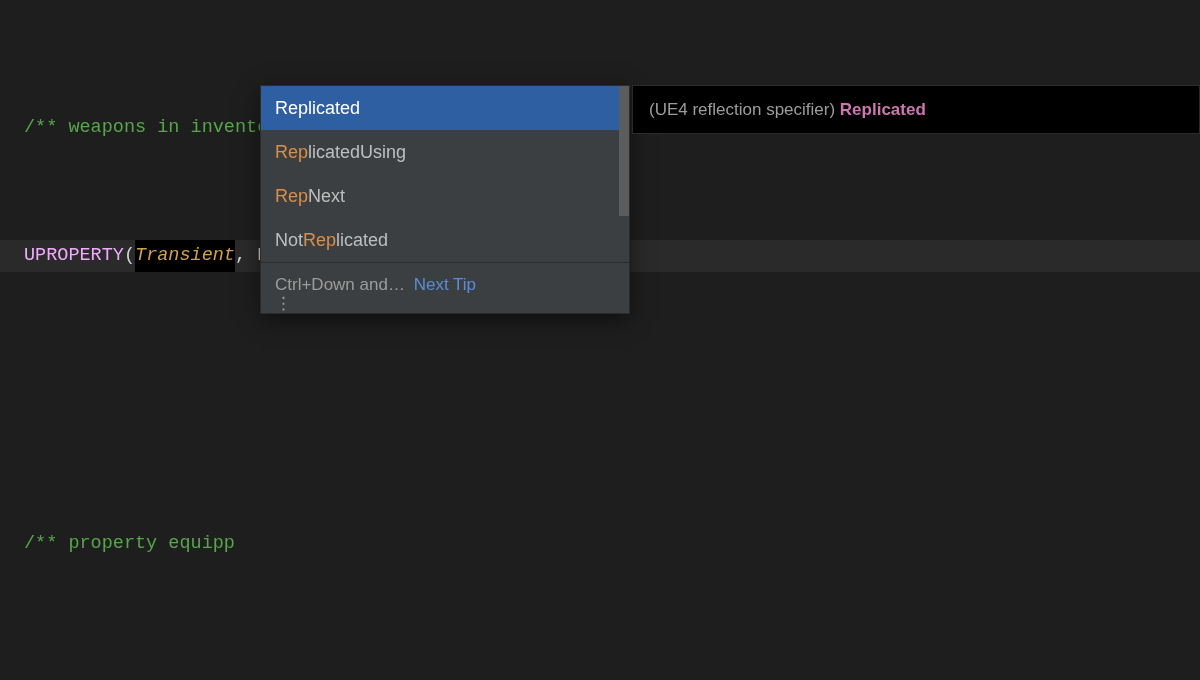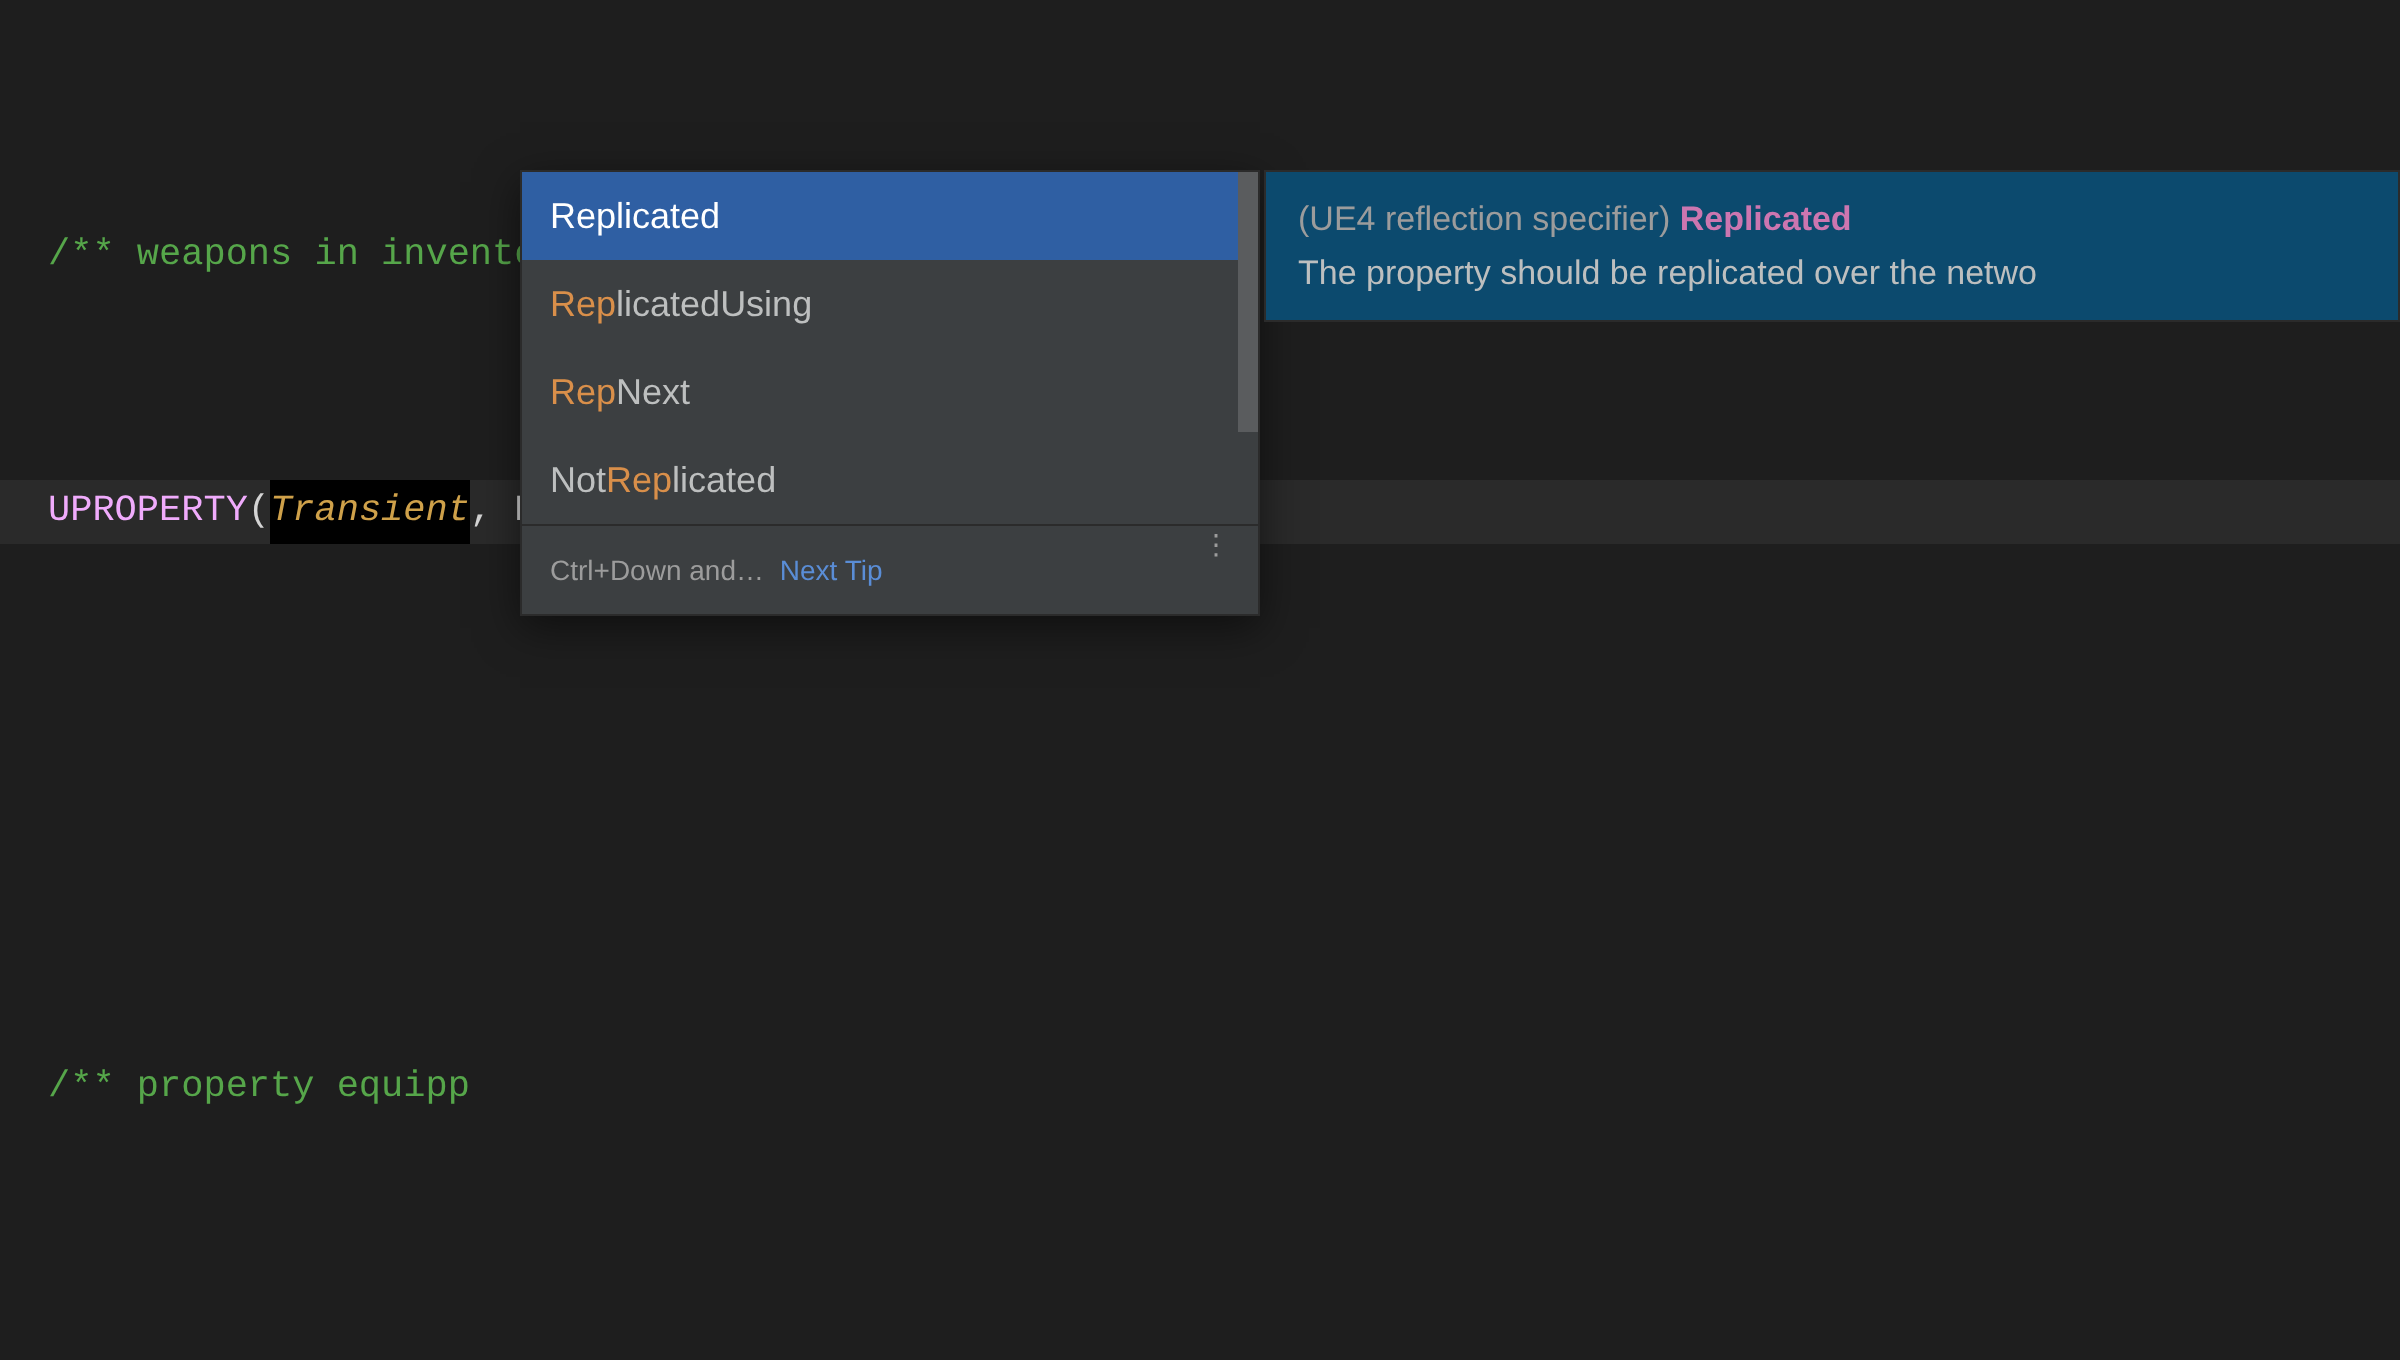--- a/index.html
+++ b/index.html
@@ -66,41 +66,42 @@
     cursor: pointer;
   }
   .popup-item.selected {
     background: #2f5fa3;
     color: #ffffff;
   }
   .popup-item .match { color: #d98f4a; }
   .popup-item.selected .match { color: #ffffff; }
   .popup-footer {
     padding: 6px 14px;
-    font-size: 14px;
+    font-size: 17px;
     color: #9c9c9c;
     border-top: 1px solid #2b2b2b;
     display: flex;
     align-items: flex-start;
     justify-content: space-between;
+    flex-direction: column;
   }
   .popup-footer .tip-link { color: #5a8dd6; cursor: pointer; margin-left: 4px; }
   .popup-scroll {
     position: absolute;
     right: 0; top: 0;
     width: 10px; height: 130px;
     background: #5a5c5e;
   }
 
   
   .doc {
     position: absolute;
     left: 632px; top: 85px;
     right: 0;
-    background: #0c4a6e;
+    background: #000000;
     border: 1px solid #2b2b2b;
     padding: 10px 16px;
     font-family: "Segoe UI", sans-serif;
     font-size: 17px;
     color: #bdbfbf;
     line-height: 1.6;
     z-index: 10;
   }
   .doc .hdr-kind { color: #9c9c9c; }
   .doc .hdr-name { color: #cc76b0; font-weight: bold; }
@@ -169,14 +170,13 @@
       <span class="tip-link">Next Tip</span>
     </span>
     <span class="kebab">⋮</span>
   </div>
 </div>
 
 <div class="doc">
   <div>
     <span class="hdr-kind">(UE4 reflection specifier) </span><span class="hdr-name">Replicated</span>
   </div>
-  <div>The property should be replicated over the netwo</div>
 </div>
 
 </body></html>

